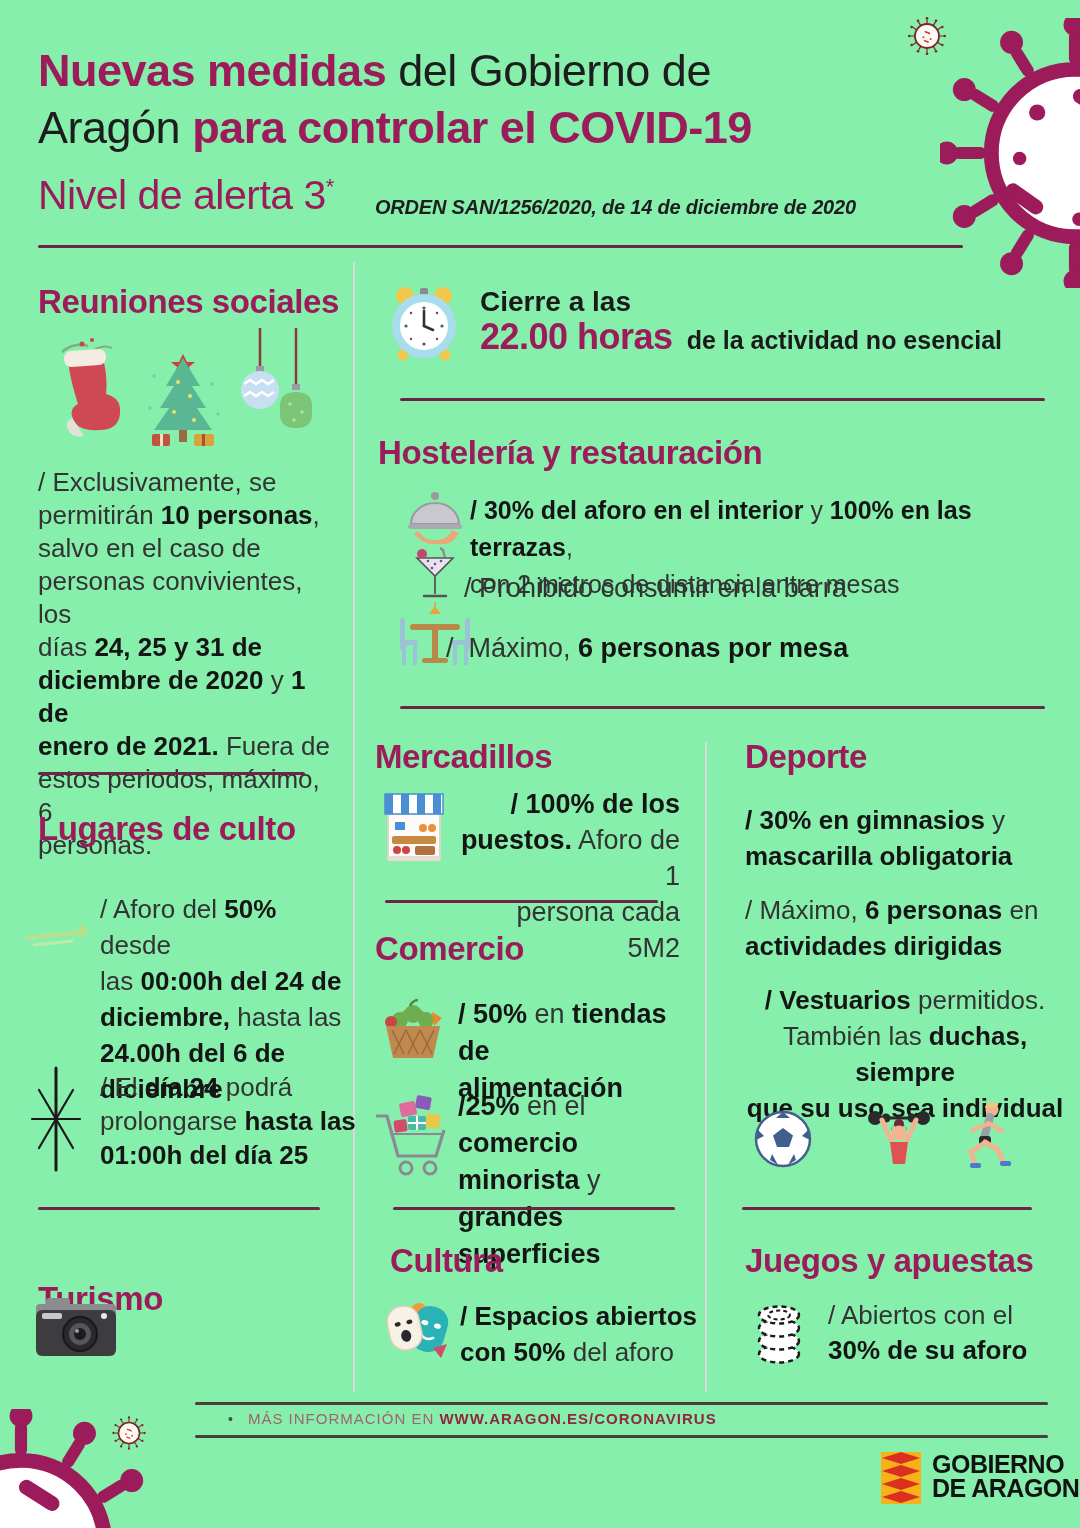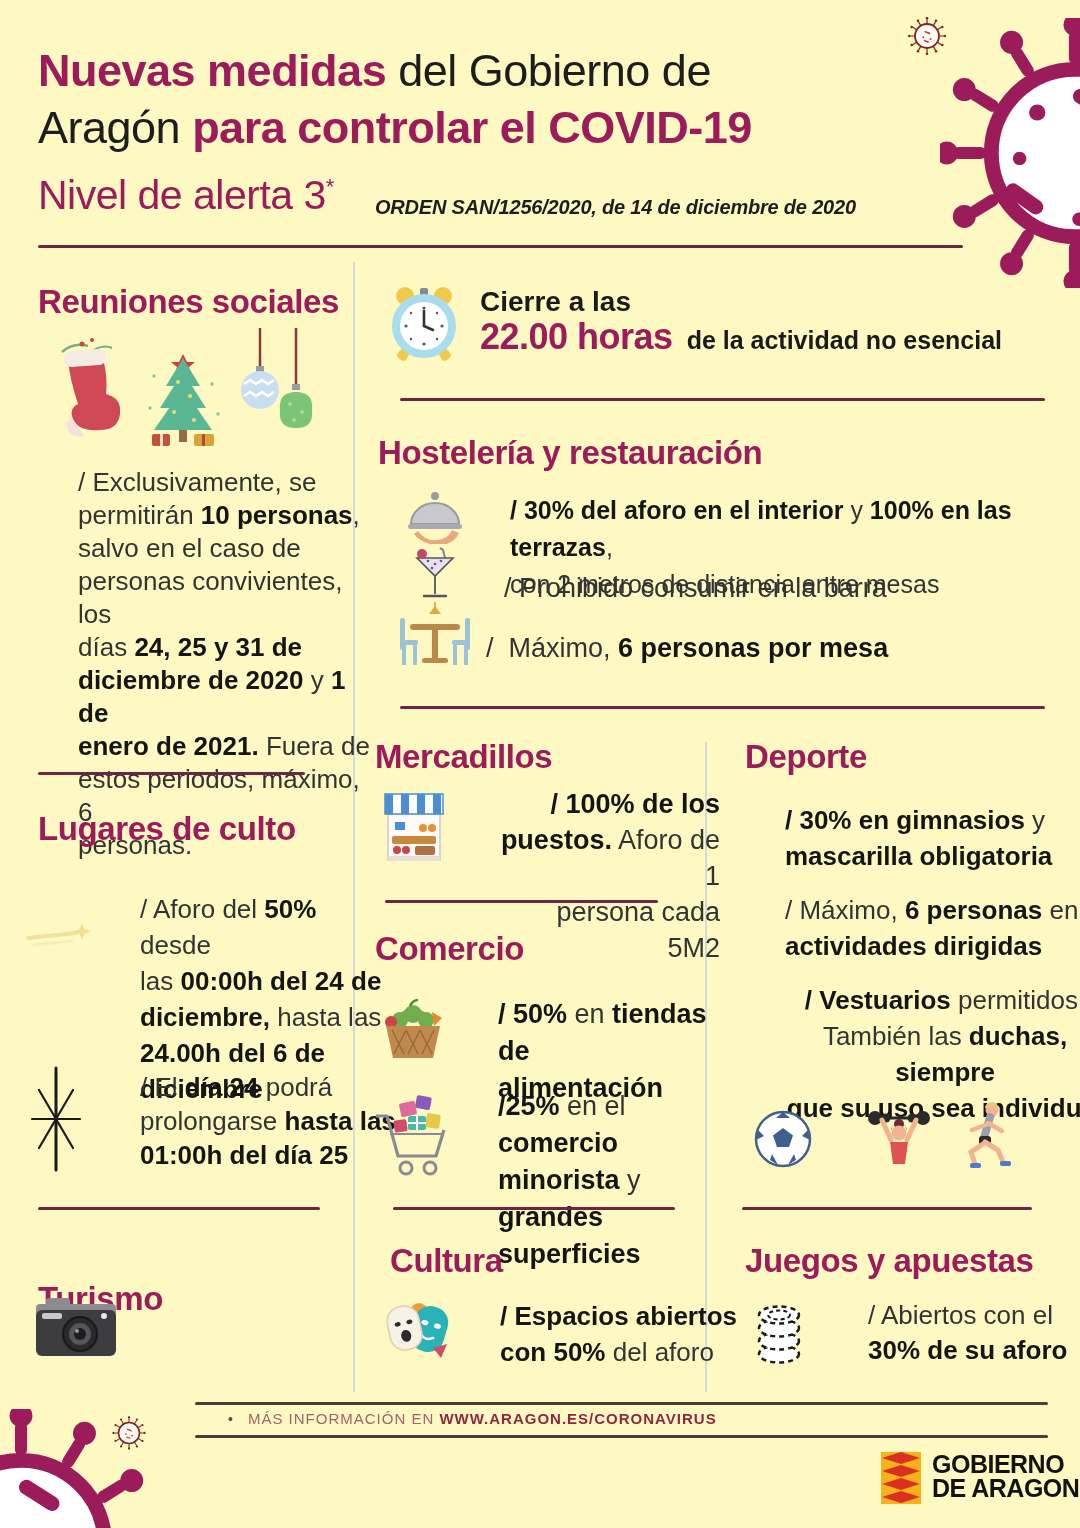--- a/index.html
+++ b/index.html
@@ -1,26 +1,26 @@
 <!DOCTYPE html>
 <html><head>
 <meta charset="utf-8">
 <style>
   html,body{margin:0;padding:0;background:#ffffff;}
-  .page{position:relative;width:1080px;height:1528px;background:#fef9c3;overflow:hidden;
+  .page{position:relative;width:1080px;height:1528px;background:#86efac;overflow:hidden;
         font-family:"Liberation Sans","DejaVu Sans",sans-serif;color:#2e2e2e;}
   .abs{position:absolute;}
   .accent{color:#9c1b5b;}
   .page-title{font-size:45px;line-height:57px;font-weight:400;color:#1d1d1d;letter-spacing:-0.5px;}
   .page-title b{font-weight:700;}
   .alert{font-size:41px;font-weight:400;color:#9c1b5b;letter-spacing:-0.5px;}
   .alert sup{font-size:22px;}
   .order{font-size:20px;font-style:italic;font-weight:700;color:#1d1d1d;letter-spacing:-0.2px;}
   .sec-title{font-weight:700;font-size:33px;color:#9c1b5b;letter-spacing:-0.4px;}
-  .rich{font-size:26px;line-height:33px;color:#333;white-space:pre-wrap;margin-left:40px;}
+  .rich{font-size:26px;line-height:33px;color:#333;white-space:pre-wrap;}
   .rich b{color:#151515;font-weight:700;}
   .mid{font-size:27px;line-height:37px;}
   .hr{height:3px;background:#6e2545;border-radius:2px;}
   .hrdark{height:3px;background:#4c3c3c;border-radius:2px;}
   .vr{width:2px;background:#d9d9d9;}
   .closure-intro{font-size:28px;font-weight:700;color:#1a1a1a;}
   .closure-time{font-size:36px;font-weight:700;color:#9c1b5b;letter-spacing:-0.5px;}
   .closure-rest{font-size:25px;font-weight:700;color:#1a1a1a;margin-left:14px;}
   .footer-info{font-size:15px;letter-spacing:1px;color:#a2626f;white-space:nowrap;}
   .footer-info b{color:#8e2742;}

